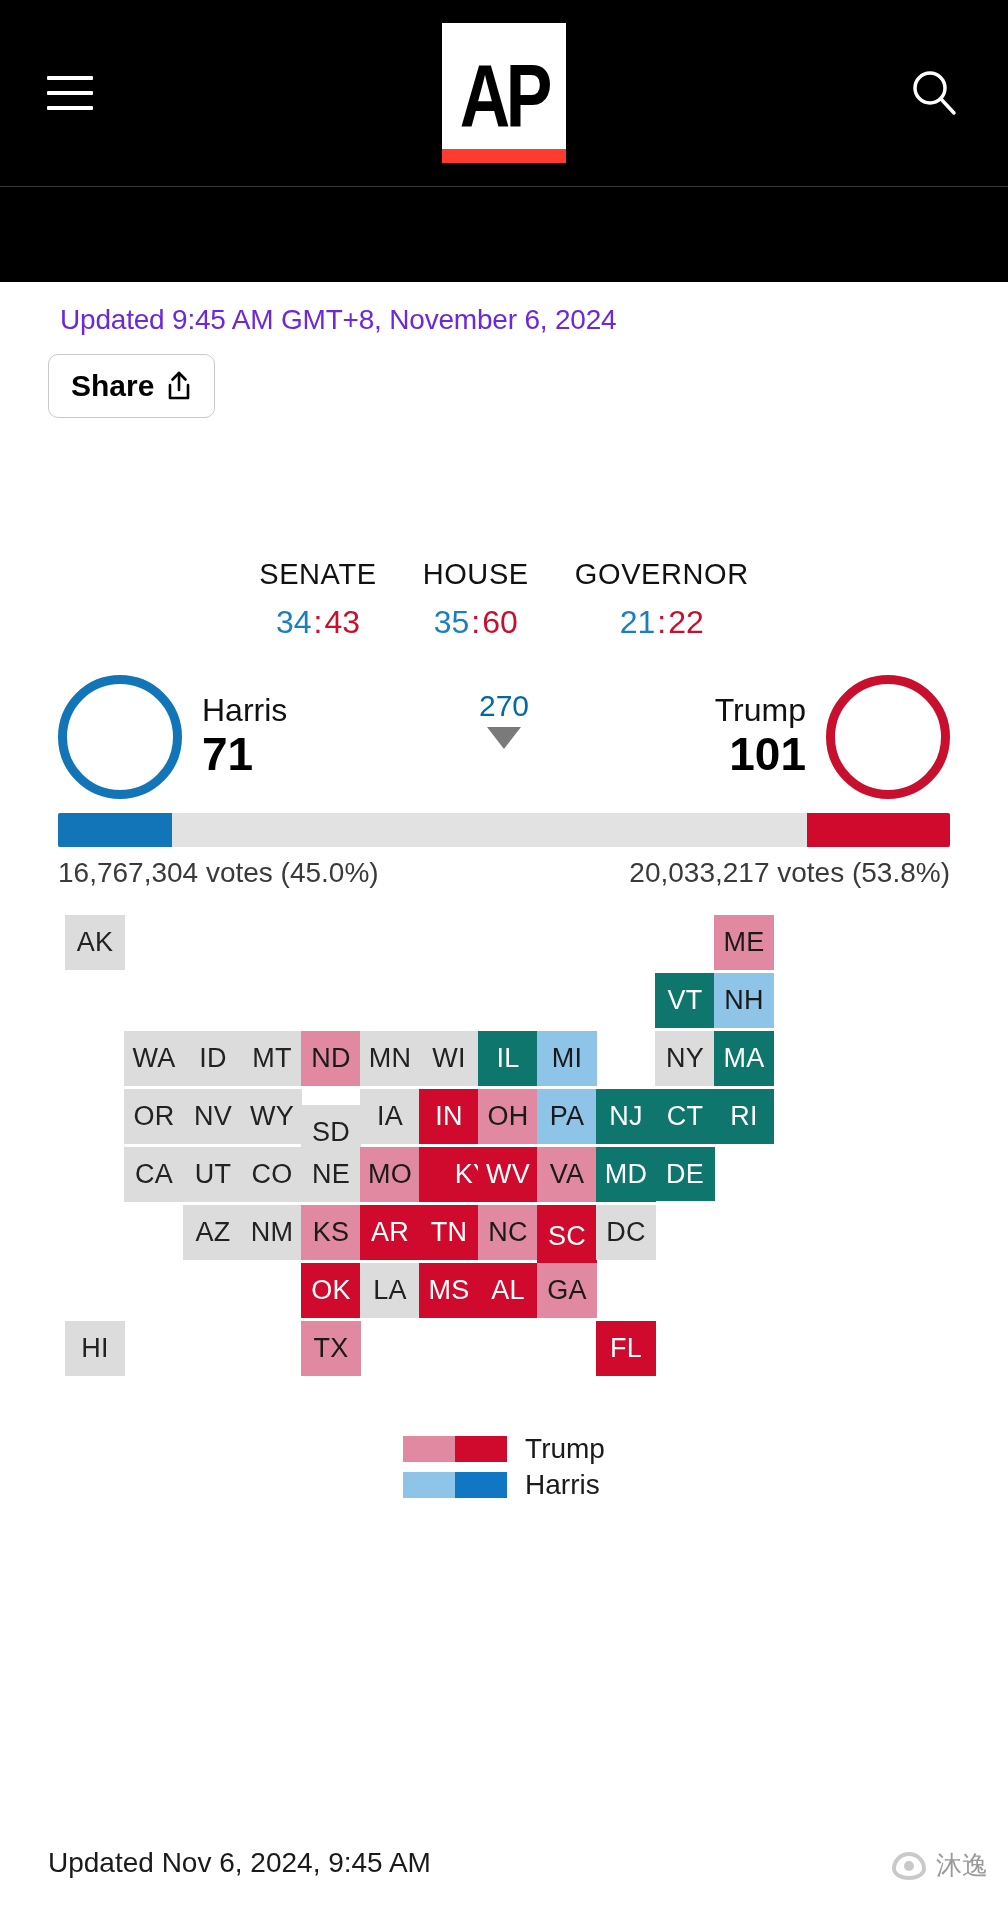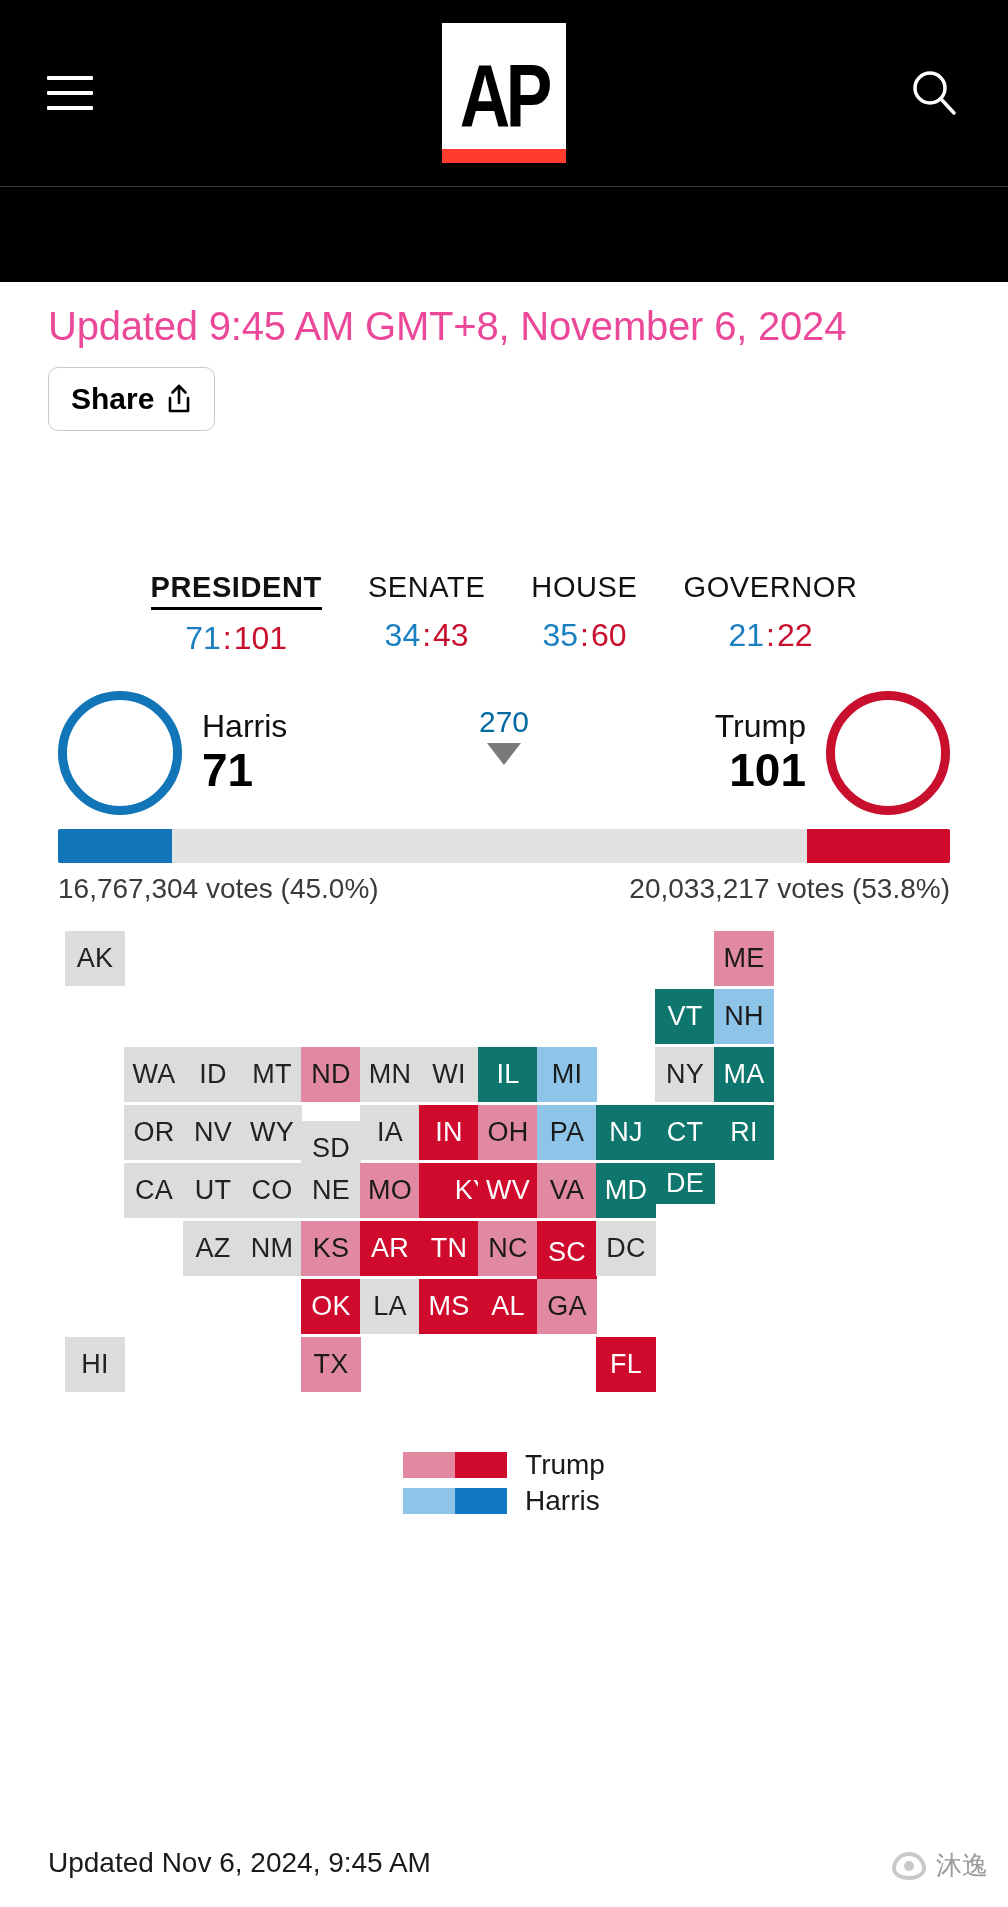--- a/index.html
+++ b/index.html
@@ -85,25 +85,26 @@
   .search-icon svg { display: block; }
 
   .blackband {
     background: #000000;
     height: 96px;
     border-top: 1px solid #3a3a3a;
   }
 
   
   .updated-line {
-    font-size: 40px;
-    color: #ec4899;
+    font-size: 28px;
+    color: #6d28d9;
     padding: 22px 0 0 48px;
     font-weight: 400;
     letter-spacing: -0.2px;
+    margin-left: 12px;
   }
   .share-btn {
     margin: 18px 0 0 48px;
     display: inline-flex;
     align-items: center;
     gap: 12px;
     border: 1px solid #c9c9c9;
     border-radius: 10px;
     padding: 14px 22px;
     background: #ffffff;
@@ -342,26 +343,20 @@
     <svg width="26" height="30" viewBox="0 0 26 30" aria-hidden="true">
       <path d="M13 2 L13 19" stroke="#000" stroke-width="2.6" fill="none" stroke-linecap="round"></path>
       <path d="M6.5 8.5 L13 2 L19.5 8.5" stroke="#000" stroke-width="2.6" fill="none" stroke-linecap="round" stroke-linejoin="round"></path>
       <path d="M4 14 L4 27 L22 27 L22 14" stroke="#000" stroke-width="2.6" fill="none" stroke-linecap="round" stroke-linejoin="round"></path>
     </svg>
   </span>
 </div>
 
 
 <div class="tabs">
-  <div class="tab active">
-    <div><span class="tab-label">PRESIDENT</span></div>
-    <div class="tab-score">
-      <span class="sc-dem">71</span><span class="sc-sep">:</span><span class="sc-gop">101</span>
-    </div>
-  </div>
 
   <div class="tab">
     <div><span class="tab-label">SENATE</span></div>
     <div class="tab-score">
       <span class="sc-dem">34</span><span class="sc-sep">:</span><span class="sc-gop">43</span>
     </div>
   </div>
 
   <div class="tab">
     <div><span class="tab-label">HOUSE</span></div>
@@ -442,21 +437,21 @@
     <div class="cell c-dem-win" style="left: 714px; top: 182px; width: 60px; height: 55px;">RI</div>
     <div class="cell c-none" style="left: 124px; top: 240px; width: 60px; height: 55px;">CA</div>
     <div class="cell c-none" style="left: 183px; top: 240px; width: 60px; height: 55px;">UT</div>
     <div class="cell c-none" style="left: 242px; top: 240px; width: 60px; height: 55px;">CO</div>
     <div class="cell c-none" style="left: 301px; top: 240px; width: 60px; height: 55px;">NE</div>
     <div class="cell c-gop-lead" style="left: 360px; top: 240px; width: 60px; height: 55px;">MO</div>
     <div class="cell c-gop-win" style="left: 419px; top: 240px; width: 60px; height: 55px; padding-left: 48px;">KY</div>
     <div class="cell c-gop-win" style="left: 478px; top: 240px; width: 60px; height: 55px;">WV</div>
     <div class="cell c-gop-lead" style="left: 537px; top: 240px; width: 60px; height: 55px;">VA</div>
     <div class="cell c-dem-win" style="left: 596px; top: 240px; width: 60px; height: 55px;">MD</div>
-    <div class="cell c-dem-win" style="left: 655px; top: 240px; width: 60px; height: 41px;">DE</div>
+    <div class="cell c-dem-win" style="left: 655px; top: 240px; width: 60px; height: 54px;">DE</div>
     <div class="cell c-none" style="left: 183px; top: 298px; width: 60px; height: 55px;">AZ</div>
     <div class="cell c-none" style="left: 242px; top: 298px; width: 60px; height: 55px;">NM</div>
     <div class="cell c-gop-lead" style="left: 301px; top: 298px; width: 60px; height: 55px;">KS</div>
     <div class="cell c-gop-win" style="left: 360px; top: 298px; width: 60px; height: 55px;">AR</div>
     <div class="cell c-gop-win" style="left: 419px; top: 298px; width: 60px; height: 55px;">TN</div>
     <div class="cell c-gop-lead" style="left: 478px; top: 298px; width: 60px; height: 55px;">NC</div>
     <div class="cell c-gop-win" style="left: 537px; top: 298px; width: 60px; height: 63px;">SC</div>
     <div class="cell c-none" style="left: 596px; top: 298px; width: 60px; height: 55px;">DC</div>
     <div class="cell c-gop-win" style="left: 301px; top: 356px; width: 60px; height: 55px;">OK</div>
     <div class="cell c-none" style="left: 360px; top: 356px; width: 60px; height: 55px;">LA</div>

